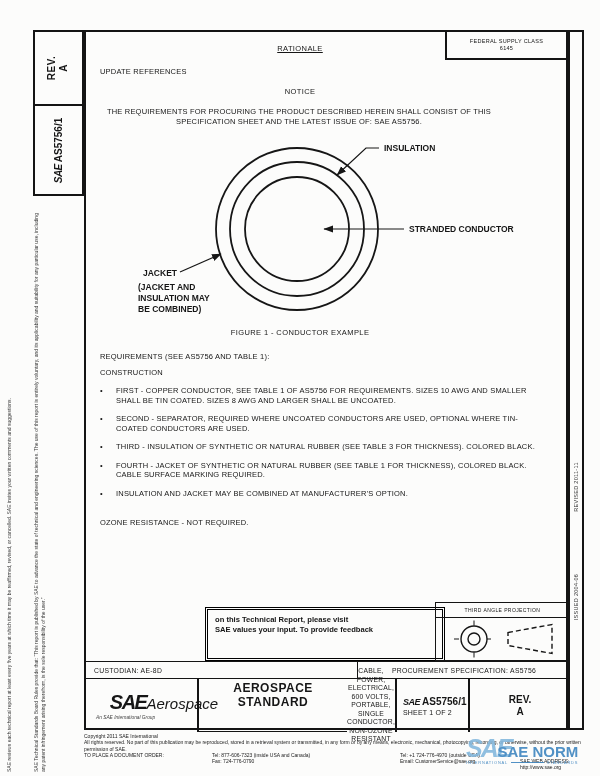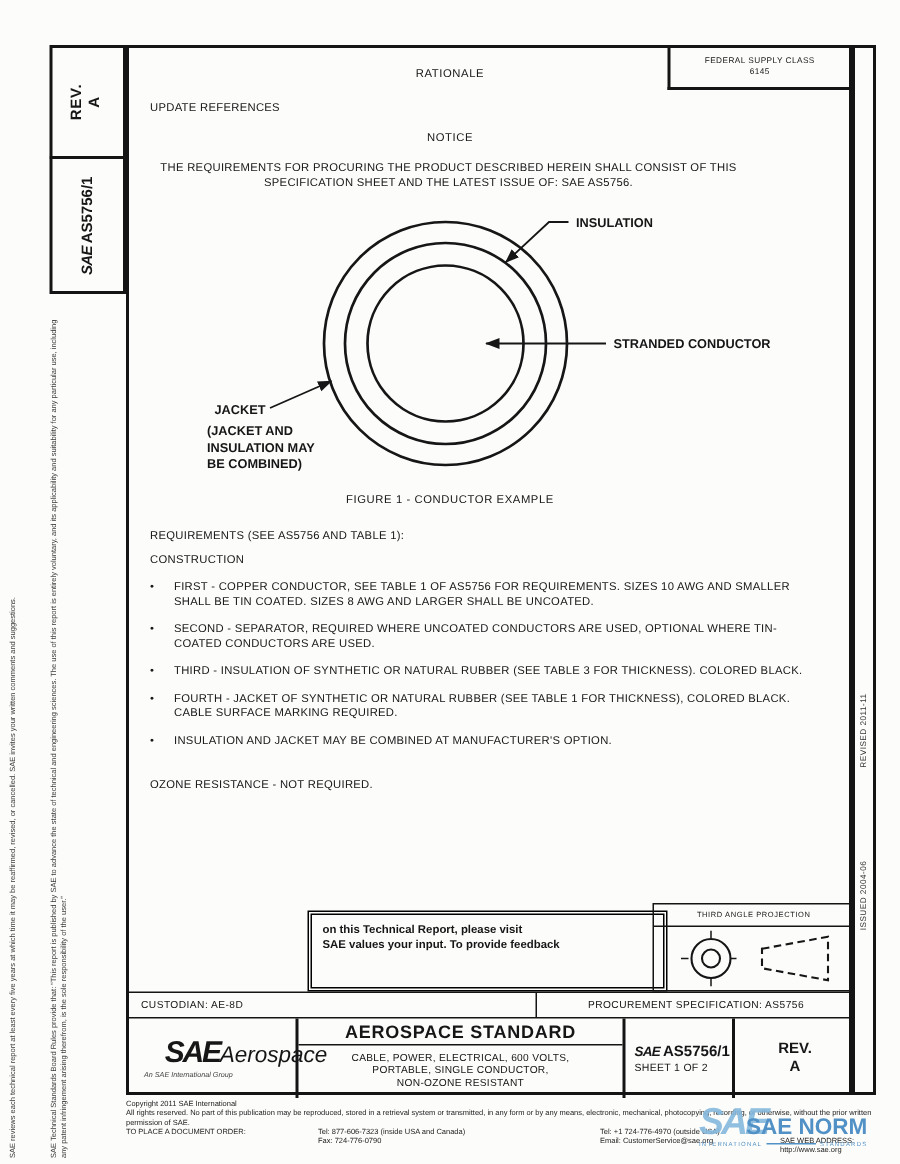--- a/index.html
+++ b/index.html
@@ -34,21 +34,21 @@
     position:absolute; left:84px; top:30px; width:484px; height:700px;
     border:2px solid #141414; background:#fcfcfb;
   }
   .fsc-box {
     position:absolute; right:0; top:0; width:121px; height:28px;
     border-left:2px solid #141414; border-bottom:2px solid #141414;
     display:flex; flex-direction:column; align-items:center; justify-content:center;
     font-size:5.5px; line-height:7px; text-align:center; letter-spacing:0.3px;
   }
   .h-center { position:absolute; left:14px; width:400px; text-align:center; font-size:7.5px; letter-spacing:0.4px; }
-  .t-rationale { top:12px; }
+  .t-rationale { top:12px;text-decoration:underline; }
   .t-notice { top:55px; }
   .t-caption { top:296px; }
   .body-text { position:absolute; left:14px; font-size:7.5px; line-height:9.5px; letter-spacing:0.2px; }
   .t-update { top:35px; }
   .t-noticebody { top:75px; width:398px;text-align:center; }
   .t-req { top:320px; }
   .t-constr { top:336px; }
   .t-ozone { top:486px; }
 
   .fig-svg { position:absolute; left:10px; top:100px; }
@@ -86,21 +86,21 @@
   .proc-row .cell-l { width:271px; display:flex; align-items:center; padding-left:8px; font-size:6.8px; letter-spacing:0.3px; }
   .proc-row .cell-r { flex:1; border-left:1.5px solid #141414; display:flex; align-items:center; justify-content:center; font-size:6.8px; letter-spacing:0.3px; }
 
   
   .title-row { position:absolute; left:0; top:647px; width:484px; height:53px; display:flex; }
   .cell-logo { width:111px; display:flex; flex-direction:column; align-items:center; justify-content:center; }
   .logo-line { white-space:nowrap;margin-left:45px; }
   .logo-sae { font-style:italic; font-weight:900; font-size:20px; letter-spacing:-1.5px; }
   .logo-aero { font-style:italic; font-weight:400; font-size:15px; letter-spacing:0; }
   .logo-tag { font-size:4.8px; font-style:italic; color:#444; margin-top:1px; align-self:flex-start; margin-left:10px; }
-  .cell-std { width:220px; border-left:2px solid #141414; border-right:2px solid #141414; display:flex; flex-direction:column; }
+  .cell-std { width:200px; border-left:2px solid #141414; border-right:2px solid #141414; display:flex; flex-direction:row; }
   .std-head { border-bottom:1.5px solid #141414; text-align:center; font-weight:bold; font-size:12px; letter-spacing:0.5px; padding:2px 0 1px; }
   .std-title { flex:1; display:flex; flex-direction:column; align-items:center; justify-content:center; font-size:6.8px; line-height:8.5px; letter-spacing:0.2px; text-align:center; }
   .cell-num { width:71px; display:flex; flex-direction:column; justify-content:center; padding-left:6px; }
   .num-line1 { font-weight:bold; font-size:10px; white-space:nowrap; }
   .num-line1 .sae-glyph { font-size:9px; }
   .num-line2 { font-size:7px; margin-top:2px; letter-spacing:0.2px; }
   .cell-rev { flex:1; border-left:2px solid #141414; display:flex; flex-direction:column; align-items:center; justify-content:center; font-size:10px; line-height:12px; font-weight:600; }
 
   
   .right-col { position:absolute; left:568px; top:30px; width:16px; height:700px; border:2px solid #141414; }

